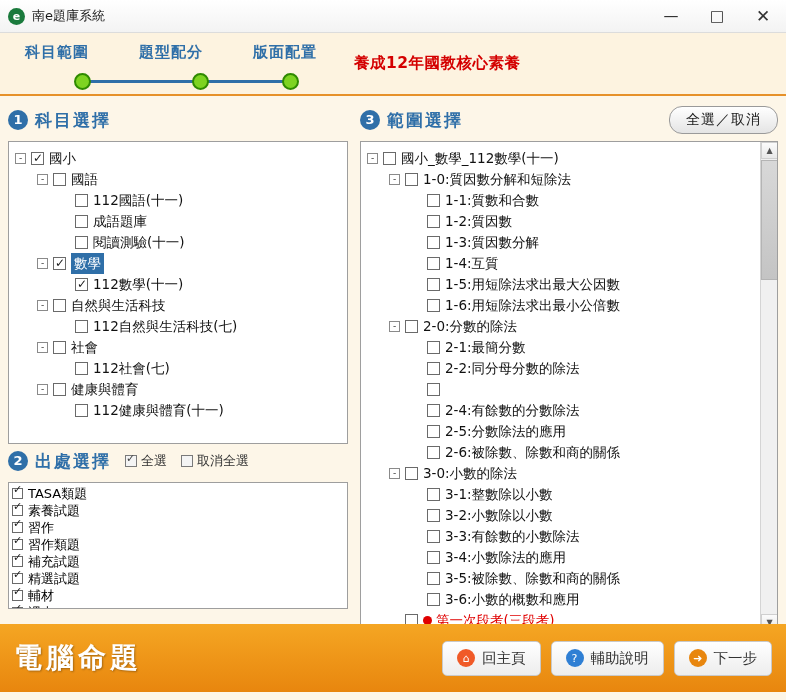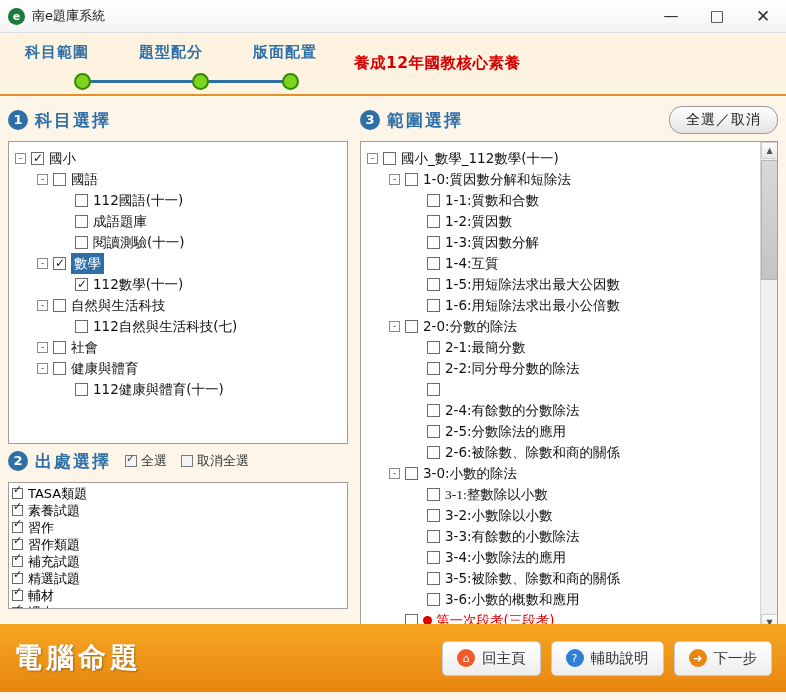--- a/index.html
+++ b/index.html
@@ -304,20 +304,26 @@
             <span class="conn"></span>
             <span class="cb"></span>
             <span class="lbl">112自然與生活科技(七)</span>
           </div>
           <div class="node" style="padding-left: 22px;">
             <span class="exp">-</span>
             <span class="conn"></span>
             <span class="cb"></span>
             <span class="lbl">社會</span>
           </div>
+          <div class="node" style="padding-left: 44px;">
+            <span class="exp none"></span>
+            <span class="conn"></span>
+            <span class="cb"></span>
+            <span class="lbl">112社會(七)</span>
+          </div>
           <div class="node" style="padding-left: 22px;">
             <span class="exp">-</span>
             <span class="conn"></span>
             <span class="cb"></span>
             <span class="lbl">健康與體育</span>
           </div>
           <div class="node" style="padding-left: 44px;">
             <span class="exp none"></span>
             <span class="conn"></span>
             <span class="cb"></span>
@@ -475,21 +481,21 @@
             <span class="conn"></span>
             <span class="cb"></span>
             <span class="lbl">2-6:被除數、除數和商的關係</span>
           </div>
           <div class="node" style="padding-left: 22px;">
             <span class="exp">-</span>
             <span class="conn"></span>
             <span class="cb"></span>
             <span class="lbl">3-0:小數的除法</span>
           </div>
-          <div class="node" style="padding-left: 44px; font-family: Liberation Serif, serif;">
+          <div class="node" style="padding-left: 44px;">
             <span class="exp none"></span>
             <span class="conn"></span>
             <span class="cb"></span>
             <span class="lbl">3-1:整數除以小數</span>
           </div>
           <div class="node" style="padding-left: 44px;">
             <span class="exp none"></span>
             <span class="conn"></span>
             <span class="cb"></span>
             <span class="lbl">3-2:小數除以小數</span>

